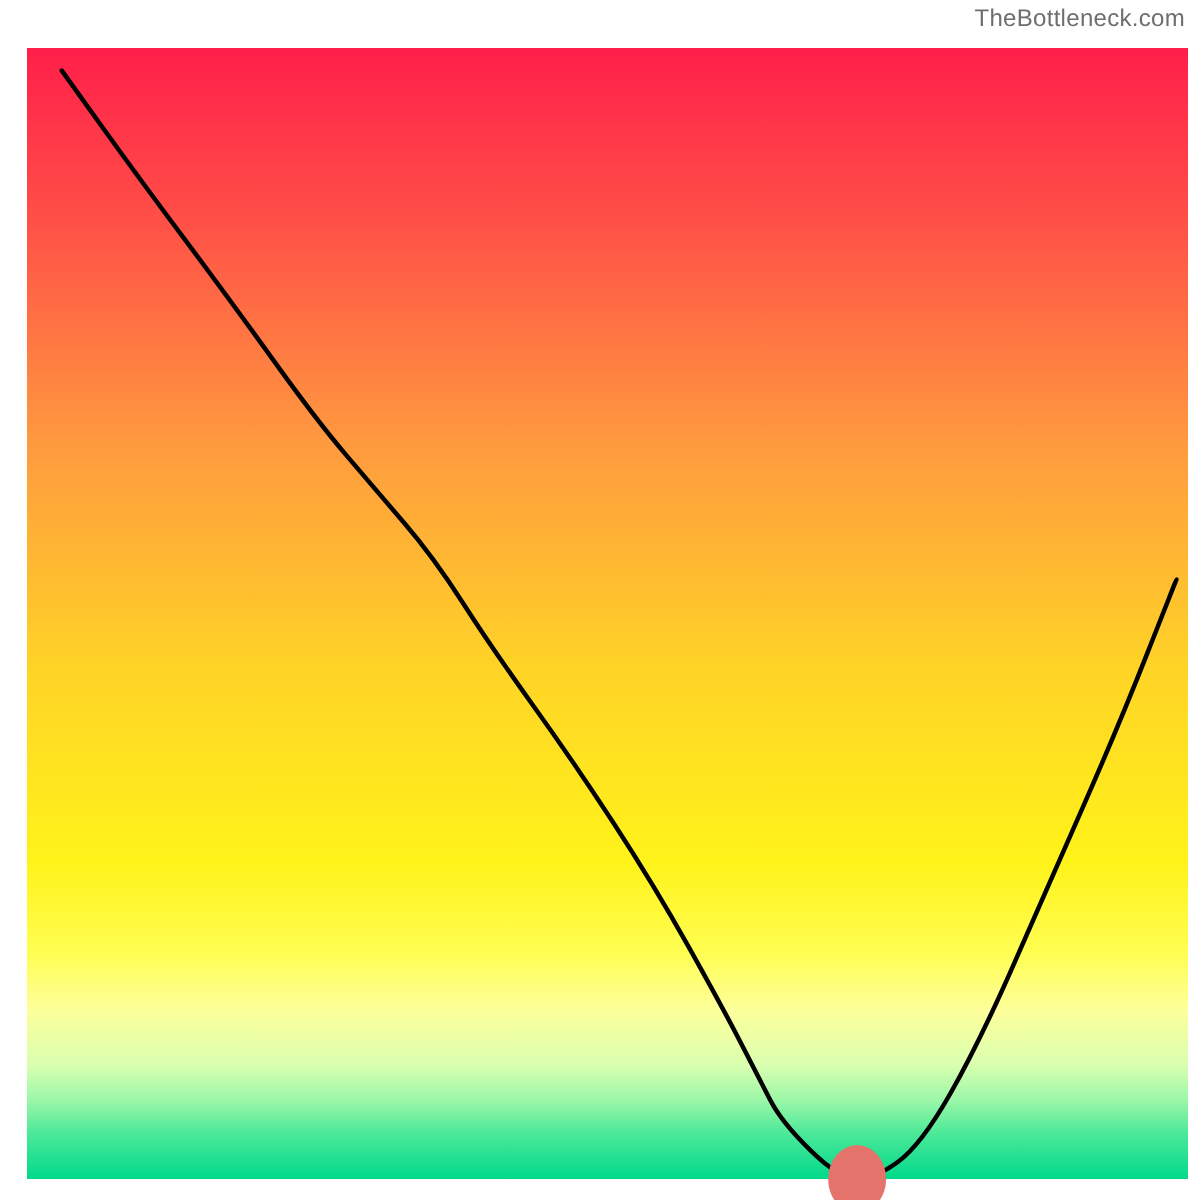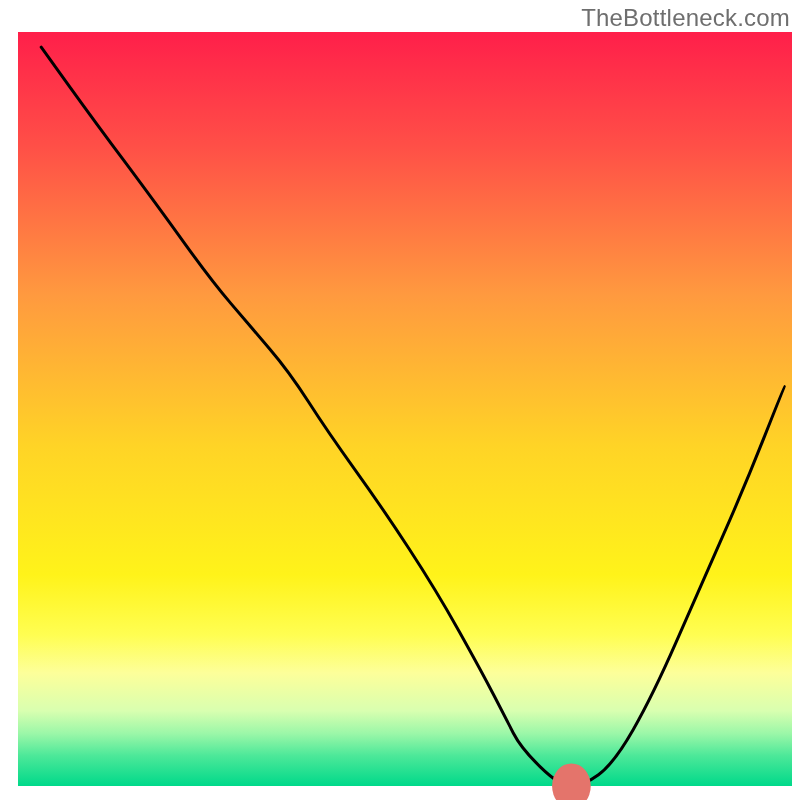--- a/index.html
+++ b/index.html
@@ -13,21 +13,21 @@
   .chart-container {
     position: relative;
     width: 800px;
     height: 800px;
   }
   .watermark {
     position: absolute;
     top: 4px;
     right: 10px;
     font-family: Arial, Helvetica, sans-serif;
-    font-size: 24px;
+    font-size: 16px;
     font-weight: 500;
     color: #6e6e6e;
     z-index: 10;
     letter-spacing: 0.2px;
   }
   svg {
     position: absolute;
     top: 0;
     left: 0;
   }

